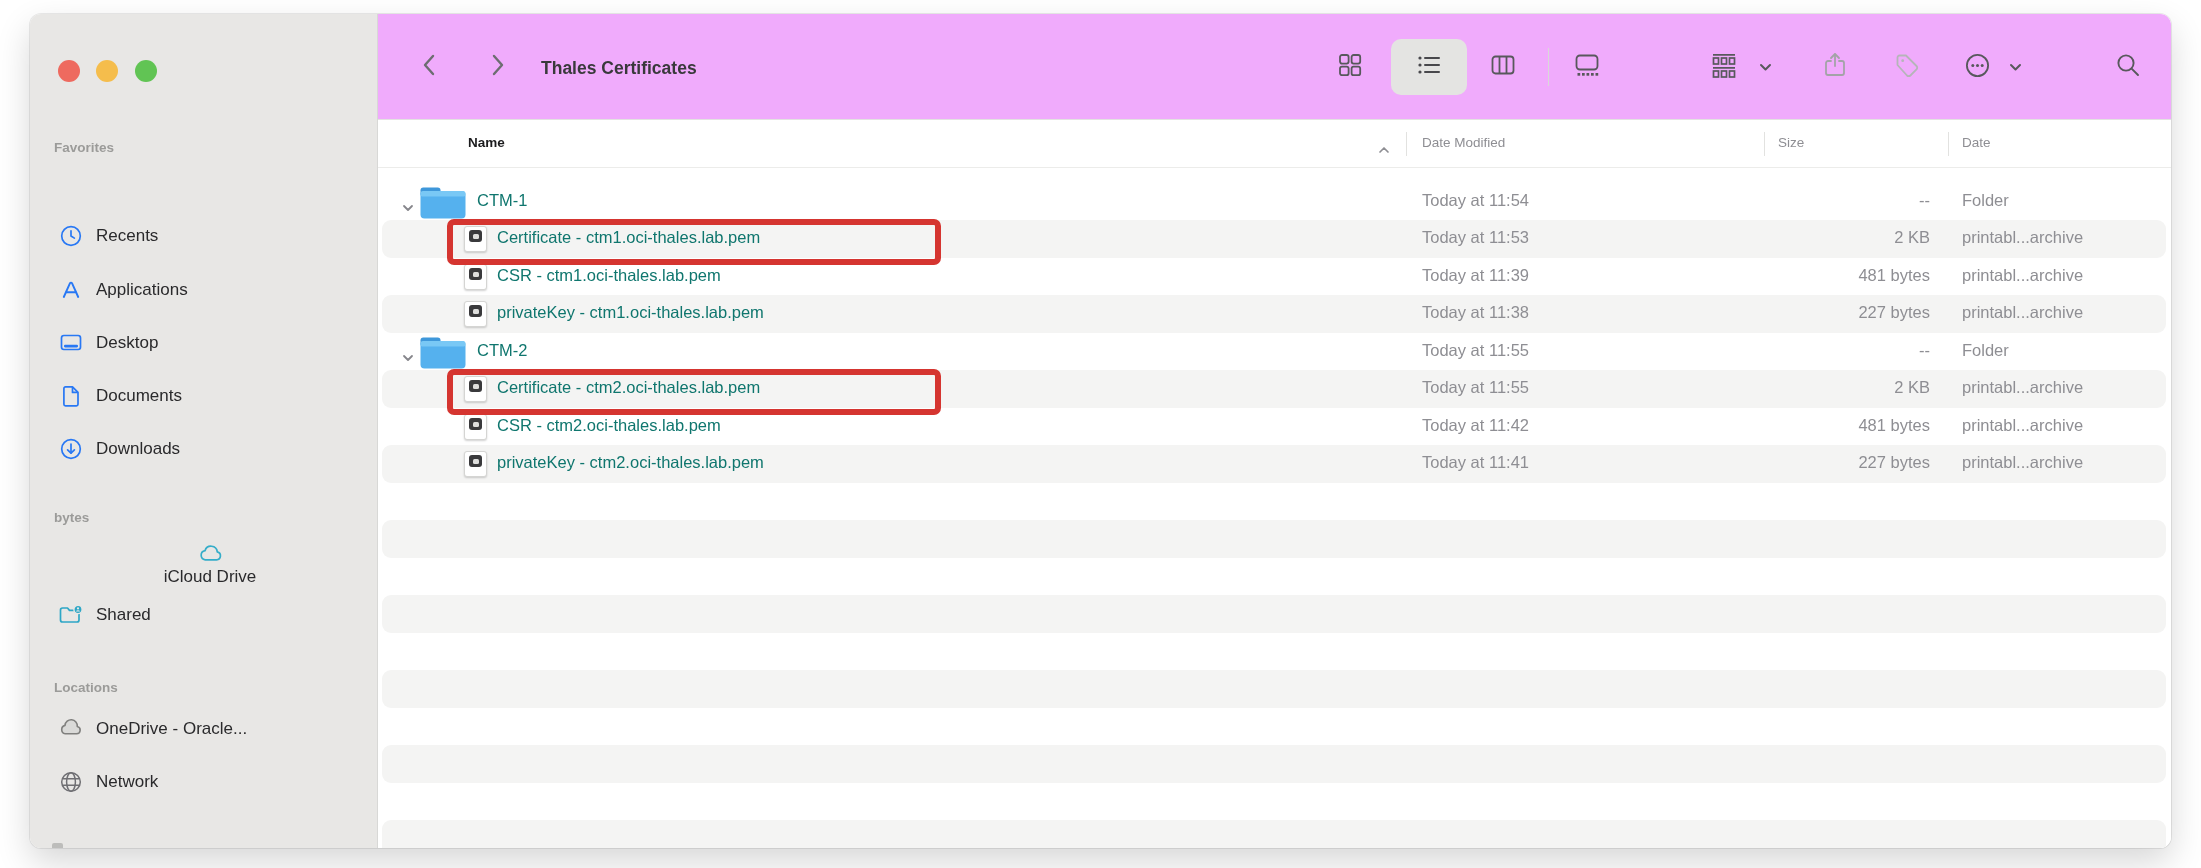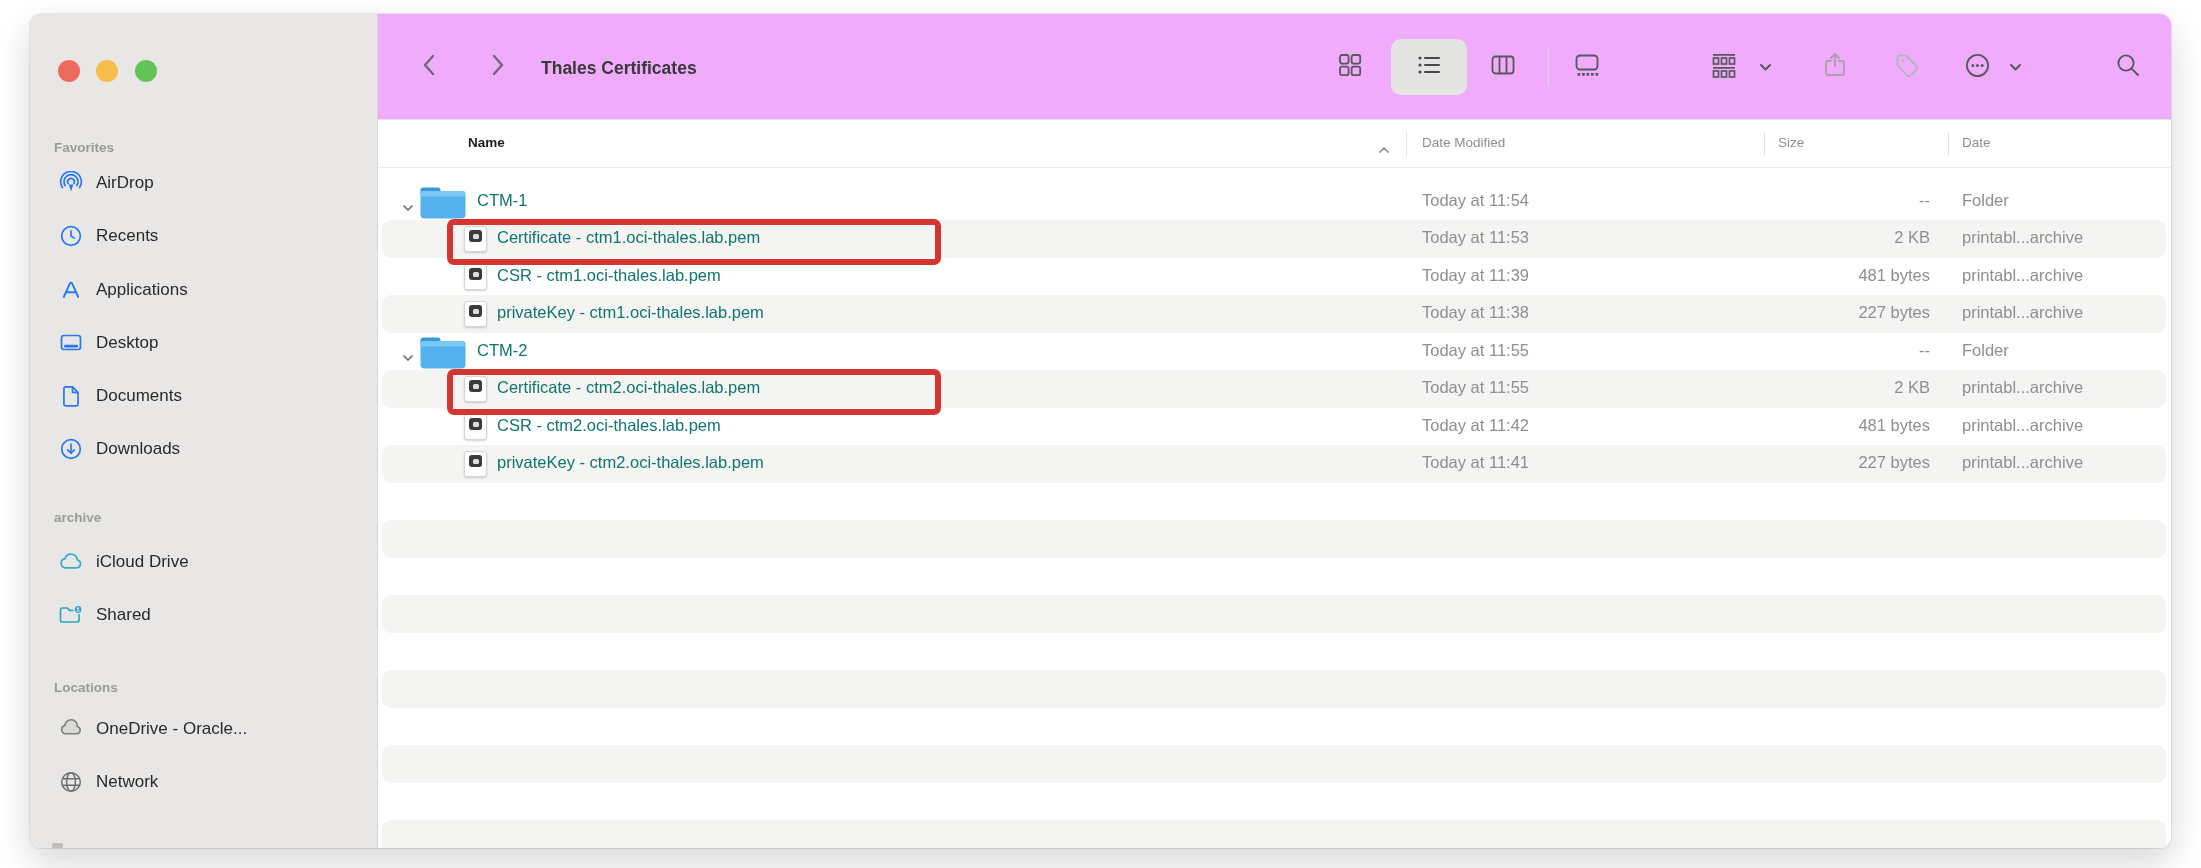--- a/index.html
+++ b/index.html
@@ -78,31 +78,20 @@
 
 <div class="window">
 
   <div class="sidebar">
     <div class="traffic t-close"></div>
     <div class="traffic t-min"></div>
     <div class="traffic t-zoom"></div>
 
     <div class="side-sec" style="top:126px;">Favorites</div>
 
-    <div class="side-item" style="top:148px;">
-      <span class="sicon">
-        <svg width="24" height="24" viewBox="0 0 24 24" fill="none" stroke="#2878f4" stroke-width="1.7" stroke-linecap="round">
-          <path d="M9.1 12.6 A3.4 3.4 0 1 1 14.9 12.6"></path>
-          <path d="M6.2 14.6 A7 7 0 1 1 17.8 14.6"></path>
-          <path d="M3.4 16.6 A10.4 10.4 0 1 1 20.6 16.6"></path>
-          <path d="M9.7 13.6 L12 20.6 L14.3 13.6 Z" fill="#2878f4" stroke="none"></path>
-        </svg>
-      </span>
-      <span class="slabel">AirDrop</span>
-    </div>
 
     <div class="side-item" style="top:201px;">
       <span class="sicon">
         <svg width="24" height="24" viewBox="0 0 24 24" fill="none" stroke="#2878f4" stroke-width="1.7" stroke-linecap="round" stroke-linejoin="round">
           <circle cx="12" cy="12" r="9.3"></circle>
             <path d="M12 6.8 V12 L15.4 14.1"></path>
         </svg>
       </span>
       <span class="slabel">Recents</span>
     </div>
@@ -141,23 +130,23 @@
       <span class="sicon">
         <svg width="24" height="24" viewBox="0 0 24 24" fill="none" stroke="#2878f4" stroke-width="1.7" stroke-linecap="round" stroke-linejoin="round">
           <circle cx="12" cy="12" r="9.3"></circle>
             <line x1="12" y1="7" x2="12" y2="16"></line>
           <polyline points="8.6,12.8 12,16.2 15.4,12.8"></polyline>
         </svg>
       </span>
       <span class="slabel">Downloads</span>
     </div>
 
-    <div class="side-sec" style="top:496px;">archive</div>
-
-    <div class="side-item" style="top:527px;">
+    <div class="side-sec" style="top:496px;">bytes</div>
+
+    <div class="side-item" style="top:527px;flex-direction:column;">
       <span class="sicon">
         <svg width="26" height="24" viewBox="0 0 26 24" fill="none" stroke="#35adc9" stroke-width="1.7" stroke-linejoin="round">
           <path d="M7.2 17.8 H18.6 A4 4 0 0 0 19.3 9.9 A6.3 6.3 0 0 0 7 8.7 A4.6 4.6 0 0 0 7.2 17.8 Z"></path>
         </svg>
       </span>
       <span class="slabel">iCloud Drive</span>
     </div>
 
     <div class="side-item" style="top:580px;">
       <span class="sicon">

